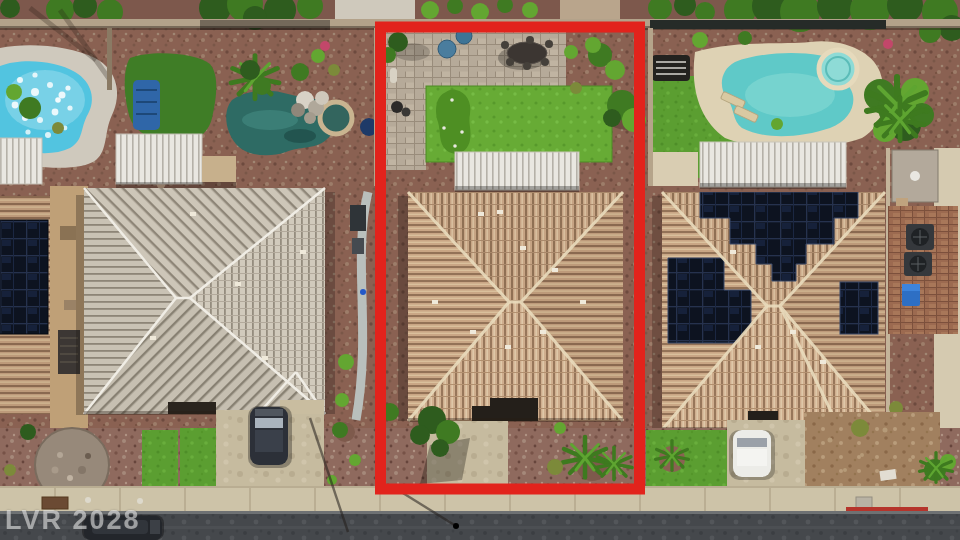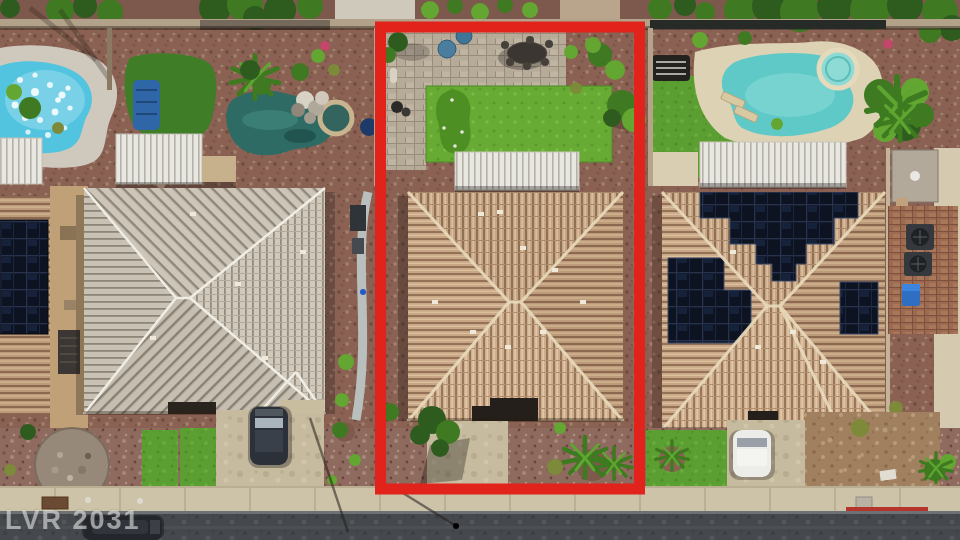--- a/index.html
+++ b/index.html
@@ -574,14 +574,14 @@
   <g stroke="rgba(35,30,25,.55)" stroke-width="2.4">
     <line x1="310" y1="418" x2="348" y2="532"></line>
           <line x1="398" y1="490" x2="456" y2="526"></line>
   </g>
   <circle cx="456" cy="526" r="3" fill="#2c2username2722"></circle>
 </g>
 
 <rect x="380.5" y="27" width="259" height="462" fill="none" style="stroke:var(--outline-red,#e2231c)" stroke-width="11"></rect>
 </svg>
 
-<div class="watermark">LVR 2031</div>
+<div class="watermark">LVR 2028</div>
 </div>
 
 </body></html>

